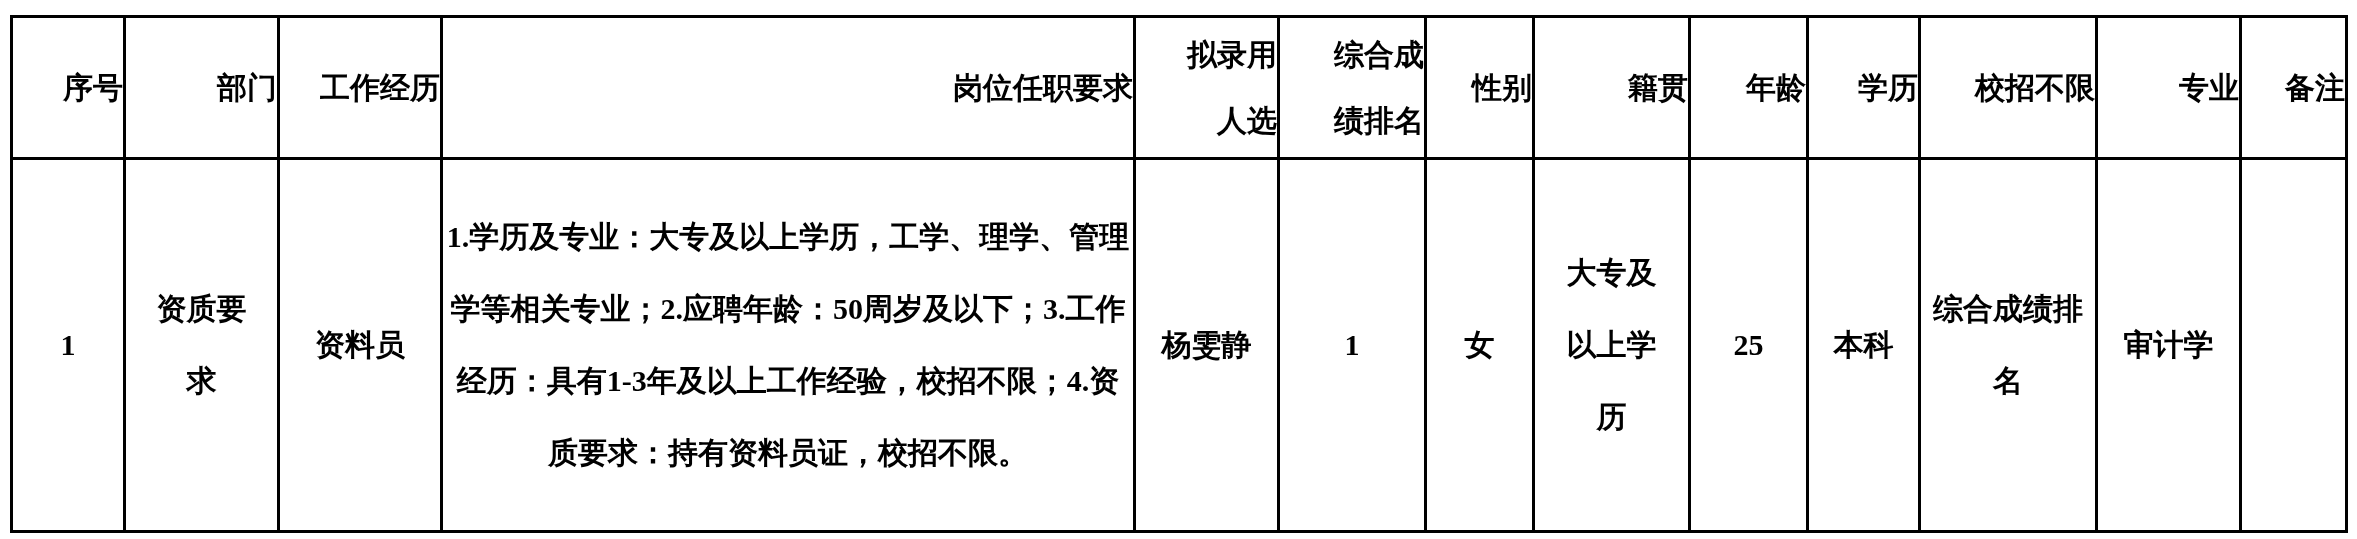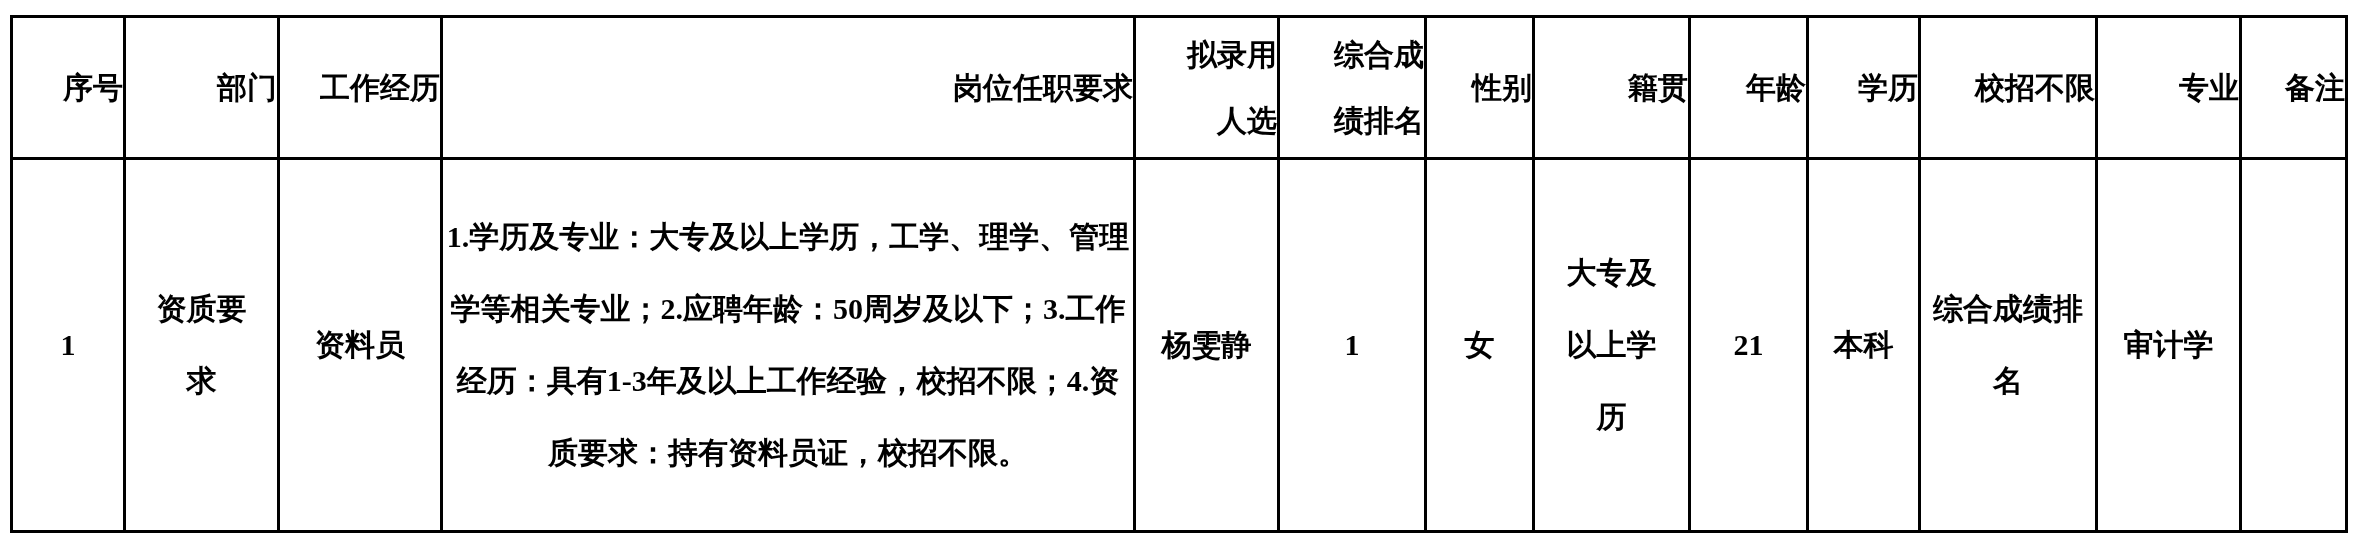--- a/index.html
+++ b/index.html
@@ -94,21 +94,21 @@
     <tbody>
       <tr class="data-row">
         <td><span>1</span></td>
         <td><span class="cw90">资质要求</span></td>
         <td><span>资料员</span></td>
         <td class="req-cell"><span>1.学历及专业：大专及以上学历，工学、理学、管理学等相关专业；2.应聘年龄：50周岁及以下；3.工作经历：具有1-3年及以上工作经验，校招不限；4.资质要求：持有资料员证，校招不限。</span></td>
         <td><span>杨雯静</span></td>
         <td><span>1</span></td>
         <td><span>女</span></td>
         <td><span class="cw90">大专及以上学历</span></td>
-        <td><span>21</span></td>
+        <td><span>25</span></td>
         <td><span>本科</span></td>
         <td><span class="cw150">综合成绩排名</span></td>
         <td><span>审计学</span></td>
         <td><span></span></td>
       </tr>
     </tbody>
   </table>
 </div>
 
 </body></html>

